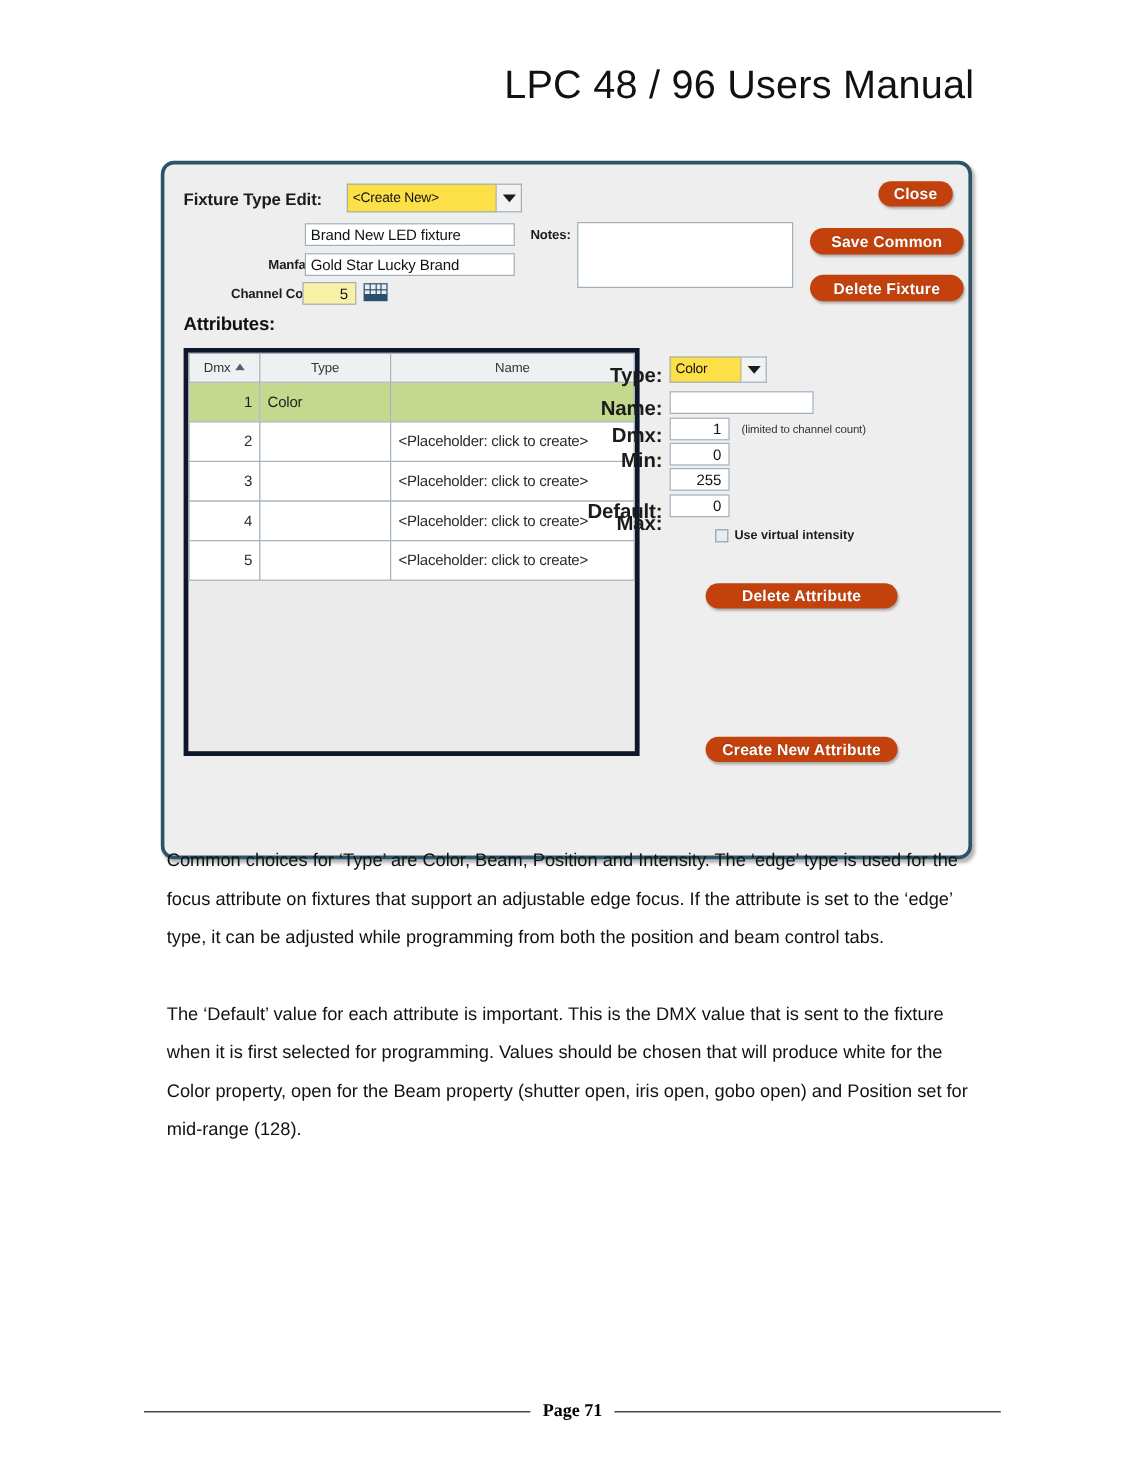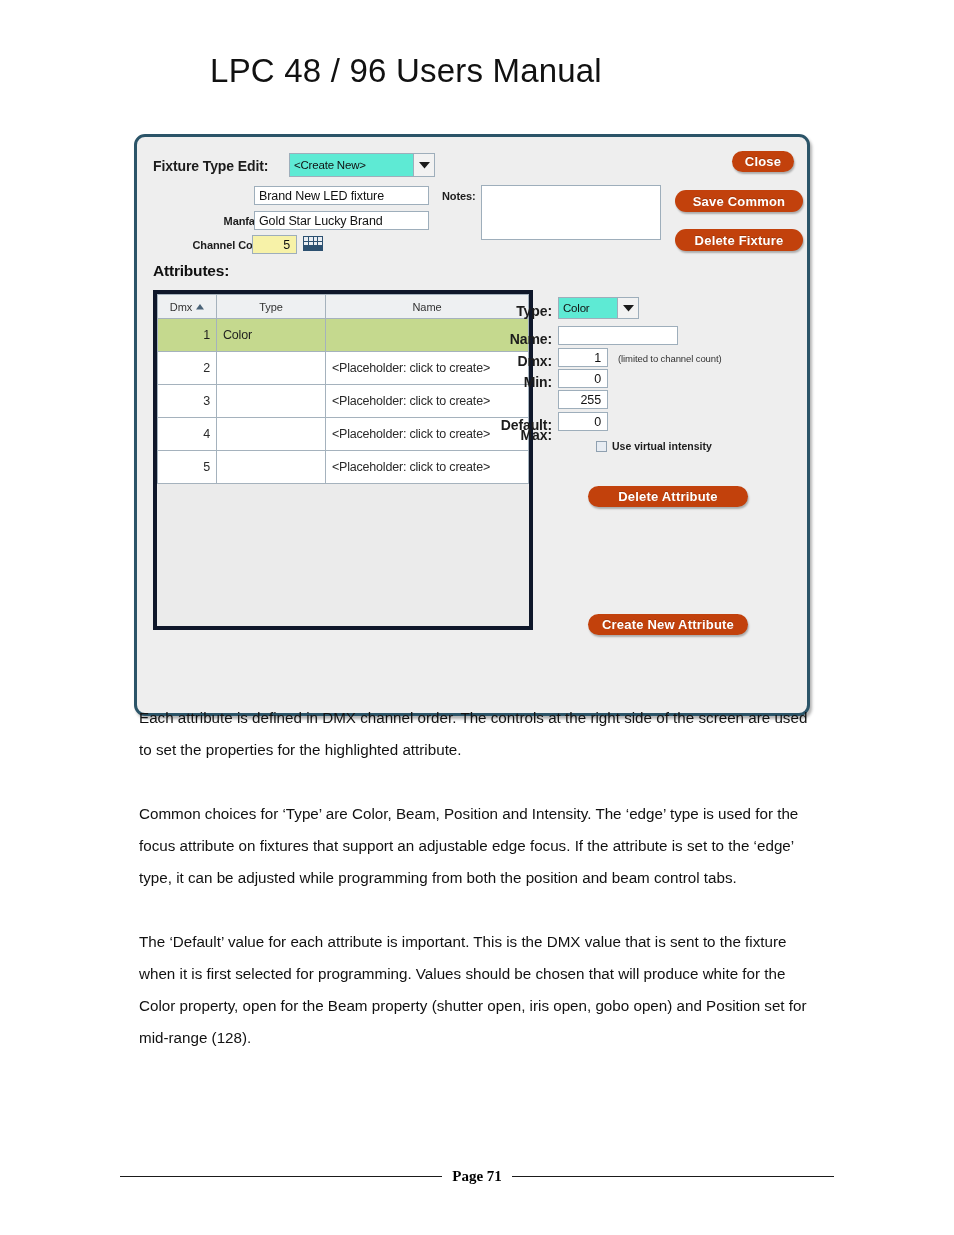--- a/index.html
+++ b/index.html
@@ -17,21 +17,21 @@
   }
 
   
   .page-title {
     position: absolute;
     top: 52px;
     left: 0;
     width: 954px;
     padding-right: 142px;
     box-sizing: border-box;
-    text-align: center;
+    text-align: right;
     font-size: 33px;
     font-weight: normal;
     letter-spacing: 0.2px;
     color: #111;
     font-family: "Liberation Sans", sans-serif;
   }
 
   
   .dialog {
     position: absolute;
@@ -72,21 +72,21 @@
   .txtfield.num { justify-content: flex-end; padding-right: 6px; }
   .txtfield.yellow { background: #f7f2a8; }
 
   .combo {
     position: absolute;
     display: flex;
     box-sizing: border-box;
   }
   .combo .cbox {
     flex: 1;
-    background: #5eead4;
+    background: #fde047;
     border: 1px solid #9eaebb;
     box-sizing: border-box;
     font-size: 11.5px;
     display: flex;
     align-items: center;
     padding-left: 4px;
     color: #111;
     letter-spacing: -0.2px;
   }
   .combo .cbtn {
@@ -193,21 +193,21 @@
     white-space: nowrap;
   }
   table.attr-table td.dmx { text-align: right; width: 48px; }
   table.attr-table td.type { width: 98px; }
   table.attr-table tr.selected td { background: #c5d98e; color: #1f1f1f; }
   .sort-arrow { display: inline-block; margin-left: 4px; vertical-align: 1px; }
 
   
   .prop-label {
     position: absolute;
-    font-size: 14px;
+    font-size: 17px;
     font-weight: bold;
     color: #1c1c1c;
     text-align: right;
     white-space: nowrap;
     letter-spacing: -0.1px;
   }
   .hint {
     position: absolute;
     font-size: 9.5px;
     color: #333;
@@ -398,21 +398,20 @@
     <span class="chk-box"></span>
     <span>Use virtual intensity</span>
   </div>
 
   <div class="pill" style="left:451px; top:349px; width:160px; height:21px;">Delete Attribute</div>
   <div class="pill" style="left:451px; top:477px; width:160px; height:21px;">Create New Attribute</div>
 
 </div>
 
 <div class="body-copy">
-  <p>Each attribute is defined in DMX channel order. The controls at the right side of the screen are used to set the properties for the highlighted attribute.</p>
   <p>Common choices for ‘Type’ are Color, Beam, Position and Intensity. The ‘edge’ type is used for the focus attribute on fixtures that support an adjustable edge focus.  If the attribute is set to the ‘edge’ type, it can be adjusted while programming from both the position and beam control tabs.</p>
   <p>The ‘Default’ value for each attribute is important.  This is the DMX value that is sent to the fixture when it is first selected for programming.  Values should be chosen that will produce white for the Color property, open for the Beam property (shutter open, iris open, gobo open) and Position set for mid-range (128).</p>
 </div>
 
 <div class="footer">
   <div class="rule"></div>
   <div class="pagenum">Page 71</div>
   <div class="rule"></div>
 </div>
 

